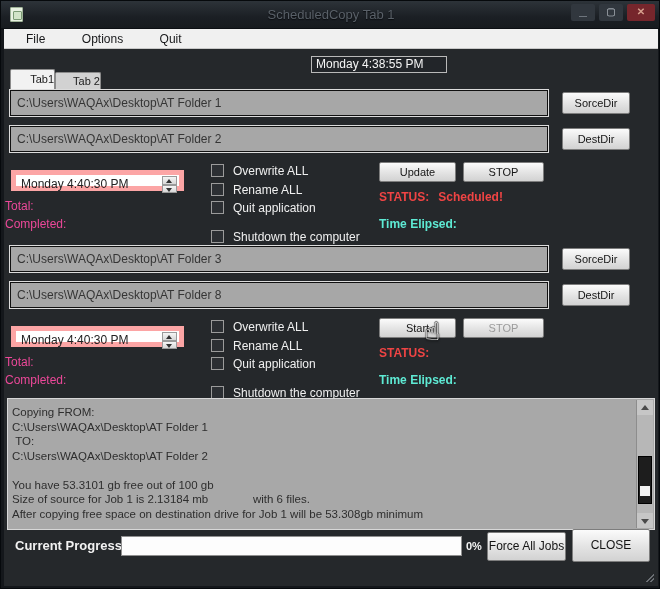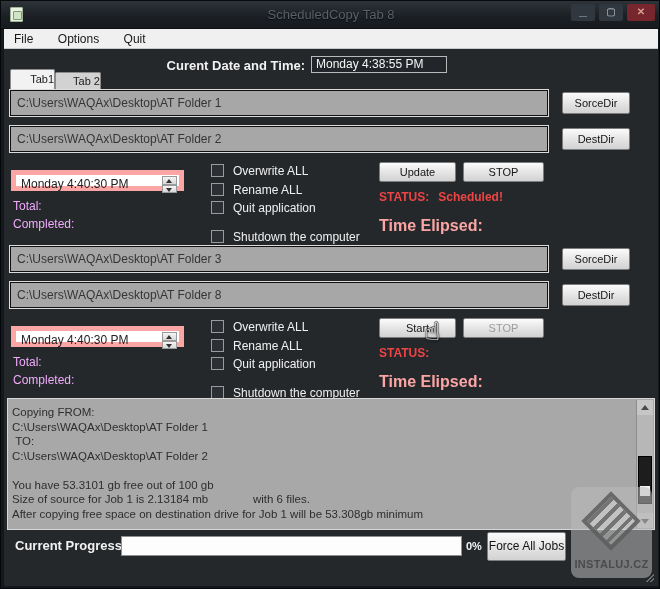--- a/index.html
+++ b/index.html
@@ -38,21 +38,21 @@
   .btn-max:after{ content:"▢"; font-size:10px; }
   .btn-close{ right:6px; width:28px; background:#76262c; color:#d8a08e; }
   .btn-close:after{ content:"✕"; font-weight:bold; }
 
   
   .menubar{
     position:absolute; left:3px; top:28px; width:654px; height:20px;
     background:#f0f0f0; border-bottom:1px solid #c8c8c8;
   }
   .menu-item{
-    display:inline-block; padding:3px 10px; font-size:12px; color:#17181a;
+    display:inline-block; padding:3px 10px; font-size:12px; color:#17181a;margin-left:12px;
   }
 
   
   .client{
     position:absolute; left:3px; top:48px; width:654px; height:537px;
     background:#25282b;
   }
 
   .dt-label{
     position:absolute; left:0; top:9px; width:301px; text-align:right;
@@ -105,38 +105,38 @@
     flex:1; background:linear-gradient(#f5f5f5,#d8d8d8);
     border:1px solid #9a9a9a; position:relative;
   }
   .spin-up:after,.spin-down:after{
     content:""; position:absolute; left:3px; border-left:3px solid transparent;
     border-right:3px solid transparent;
   }
   .spin-up:after{ top:2px; border-bottom:4px solid #333; }
   .spin-down:after{ top:2px; border-top:4px solid #333; }
 
-  .mini-label{ position:absolute; left:9px; font-size:12px; color:#f0abfc; }
+  .mini-label{ position:absolute; left:1px; font-size:12px; color:#ec4899; }
   .total-label{ top:110px; } .completed-label{ top:128px; }
 
   .chk-row{ position:absolute; left:207px; height:14px; }
   .chk-box{
     display:inline-block; width:13px; height:13px; vertical-align:middle;
     background:#2c2f33; border:1px solid #9b9b9b; margin-right:9px;
   }
   .chk-label{ font-size:12px; color:#f0f0f0; vertical-align:middle; }
   .chk-0{ top:72px; } .chk-1{ top:91px; } .chk-2{ top:109px; } .chk-3{ top:138px; }
 
   .primary-btn{ position:absolute; left:375px; top:73px; width:77px; height:20px; line-height:18px; }
   .stop-btn{ position:absolute; left:459px; top:73px; width:81px; height:20px; line-height:18px; }
   .btn-disabled{ color:#9b9b9b; }
 
   .status-row{ position:absolute; left:375px; top:101px; font-size:12px; font-weight:bold; color:#ef4444; }
   .status-value{ margin-left:9px; }
-  .elapsed-label{ position:absolute; left:375px; top:128px; font-size:16px; font-weight:bold; color:#fca5a5; }
+  .elapsed-label{ position:absolute; left:375px; top:128px; font-size:12px; font-weight:bold; color:#5eead4; }
 
   
   .log{
     position:absolute; left:3px; top:349px; width:648px; height:132px;
     background:#a8a8a8; border:1px solid #d7d7d7;
   }
   .log-text{
     position:absolute; left:0; top:3px; right:20px; bottom:0;
     padding:3px 4px 0 4px; font-size:11.5px; line-height:14.5px;
     color:#2e2e2e; white-space:pre-wrap; overflow:hidden;
@@ -203,35 +203,34 @@
       linear-gradient(135deg, transparent 0 55%, #6b6f74 55% 65%, transparent 65% 75%, #6b6f74 75% 85%, transparent 85%);
   }
 </style>
 </head>
 <body>
 
 <div class="window">
 
   <div class="titlebar">
     <div class="app-icon"></div>
-    <div class="title-text">ScheduledCopy Tab 8</div>
+    <div class="title-text">ScheduledCopy Tab 1</div>
     <div class="winbtn btn-min"></div>
     <div class="winbtn btn-max"></div>
     <div class="winbtn btn-close"></div>
   </div>
 
   <div class="menubar">
     <span class="menu-item">File</span>
     <span class="menu-item">Options</span>
     <span class="menu-item">Quit</span>
   </div>
 
   <div class="client">
 
-    <div class="dt-label">Curent Date and Time:</div>
     <div class="dt-value">Monday 4:38:55 PM</div>
 
     <div class="tab tab-active">Tab1</div>
     <div class="tab tab-inactive">Tab 2</div>
 
     <div class="job job1">
       <div class="path-field src-field">C:\Users\WAQAx\Desktop\AT Folder 1</div>
       <div class="btn dir-btn src-btn">SorceDir</div>
       <div class="path-field dst-field">C:\Users\WAQAx\Desktop\AT Folder 2</div>
       <div class="btn dir-btn dst-btn">DestDir</div>
@@ -321,21 +320,18 @@
         <div class="sb-arrow sb-up"></div>
         <div class="sb-thumb"></div>
         <div class="sb-arrow sb-down"></div>
       </div>
     </div>
 
     <div class="progress-label">Current Progress</div>
     <div class="progress-bar"></div>
     <div class="progress-pct">0%</div>
     <div class="btn force-btn">Force All Jobs</div>
-
-    <div class="watermark">
-      <div class="wm-diamond"></div>
-      <div class="wm-text">INSTALUJ.CZ</div>
-    </div>
+    <div class="btn close-btn">CLOSE</div>
+
 
     <div class="resize-grip"></div>
   </div>
 </div>
 
 </body></html>

